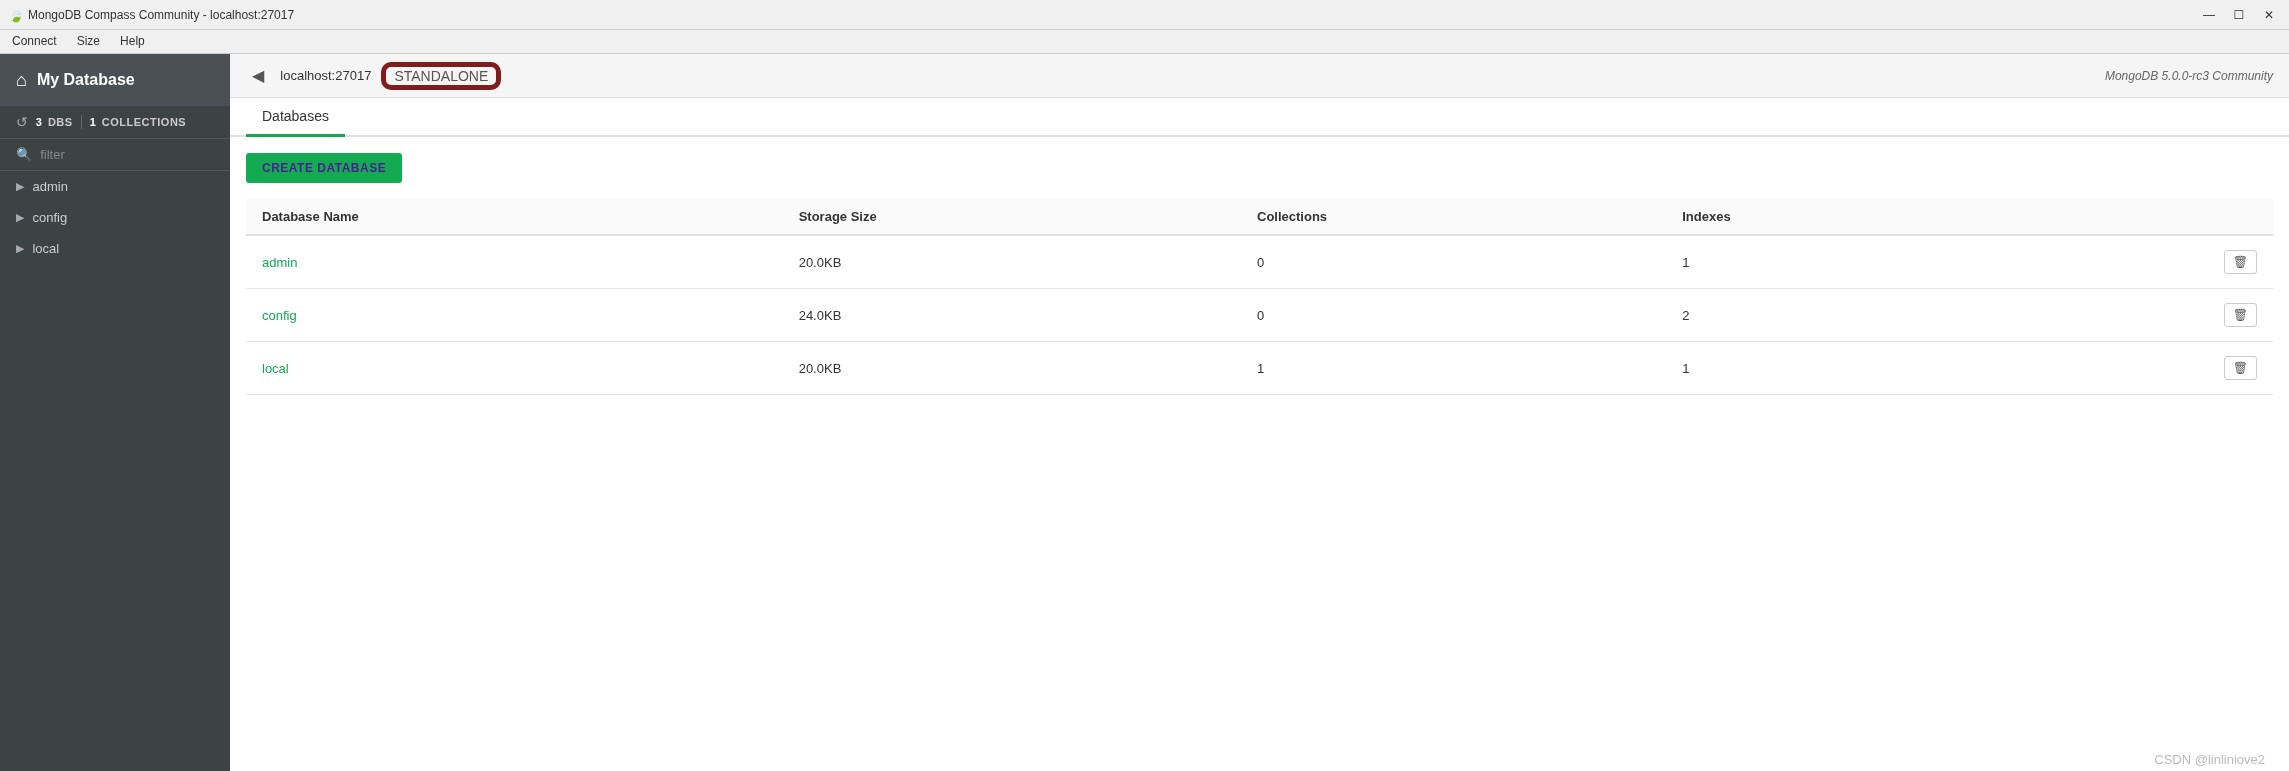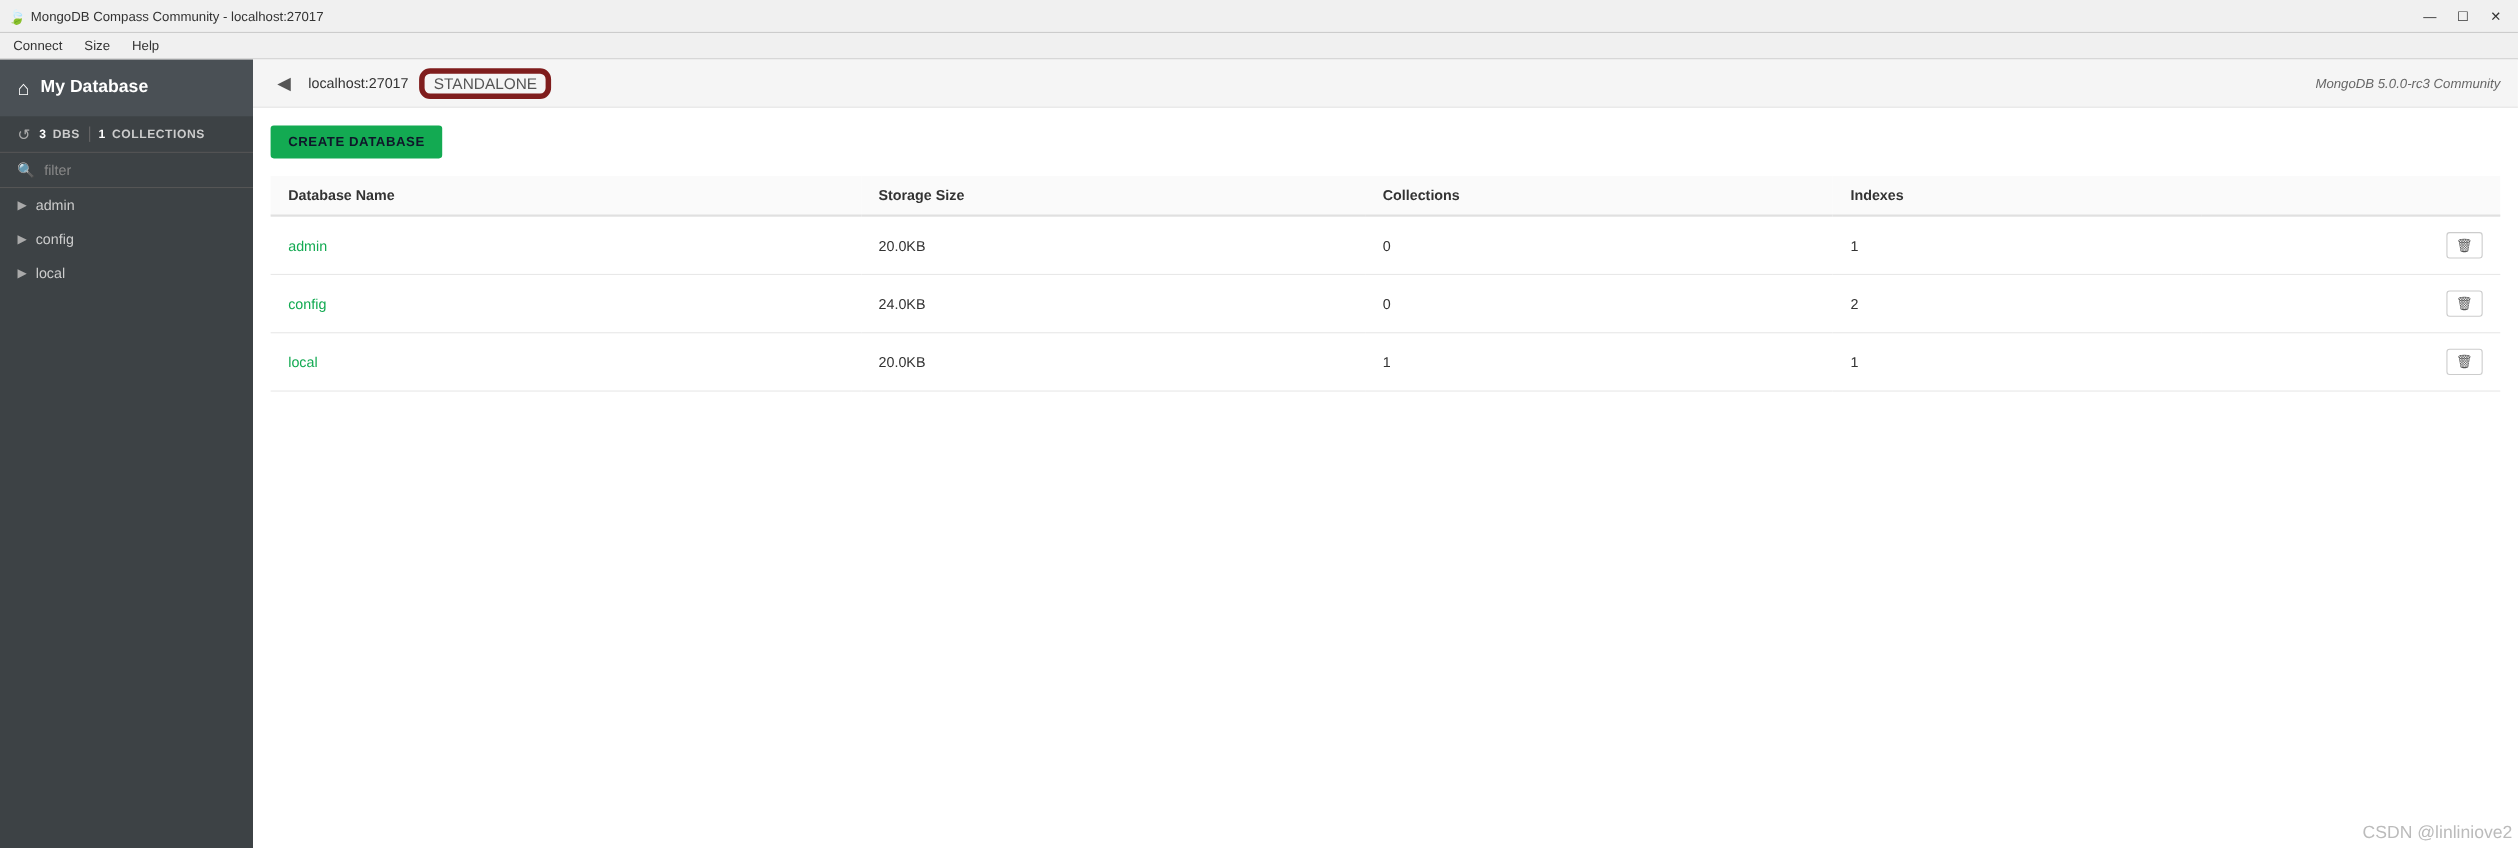--- a/index.html
+++ b/index.html
@@ -255,21 +255,21 @@
     
     .db-content {
       flex: 1;
       overflow-y: auto;
       padding: 16px;
       background: #fff;
     }
 
     .create-db-btn {
       background: #13aa52;
-      color: #0f172a;
+      color: #4c1d95;
       border: none;
       padding: 8px 16px;
       font-size: 12px;
       font-weight: 700;
       letter-spacing: 0.5px;
       cursor: pointer;
       border-radius: 3px;
       margin-bottom: 16px;
       text-transform: uppercase;
     }
@@ -308,22 +308,22 @@
       font-size: 12px;
     }
     .db-table td:last-child {
       text-align: right;
     }
 
     
     .watermark {
       position: fixed;
       bottom: 4px;
-      right: 5px;
-      font-size: 16px;
+      right: 24px;
+      font-size: 13px;
       color: #bbb;
     }
   </style>
 </head>
 <body>
 
 <div class="title-bar">
   <div class="title-bar-left">
     <span class="title-bar-icon">🍃</span>
     <span class="title-bar-title">MongoDB Compass Community - localhost:27017</span>
@@ -391,20 +391,23 @@
 
     <div class="top-bar">
       <div class="top-bar-left">
         <button class="sidebar-toggle">◀</button>
         <span class="host-label">localhost:27017</span>
         <span class="badge-standalone">STANDALONE</span>
       </div>
       <div class="top-bar-right">MongoDB 5.0.0-rc3 Community</div>
     </div>
 
+    <div class="tabs-area">
+      <div class="tab active">Databases</div>
+    </div>
 
     <div class="db-content">
 
       <button class="create-db-btn">CREATE DATABASE</button>
 
       <table class="db-table">
         <thead>
           <tr>
             <th>Database Name</th>
             <th>Storage Size</th>

